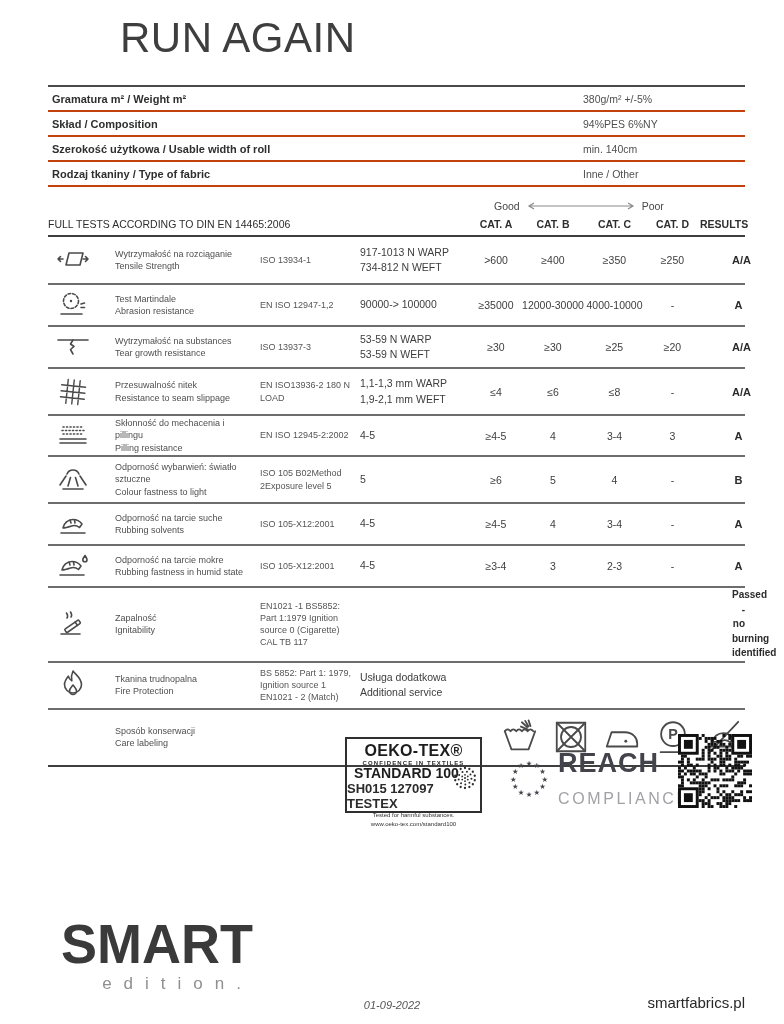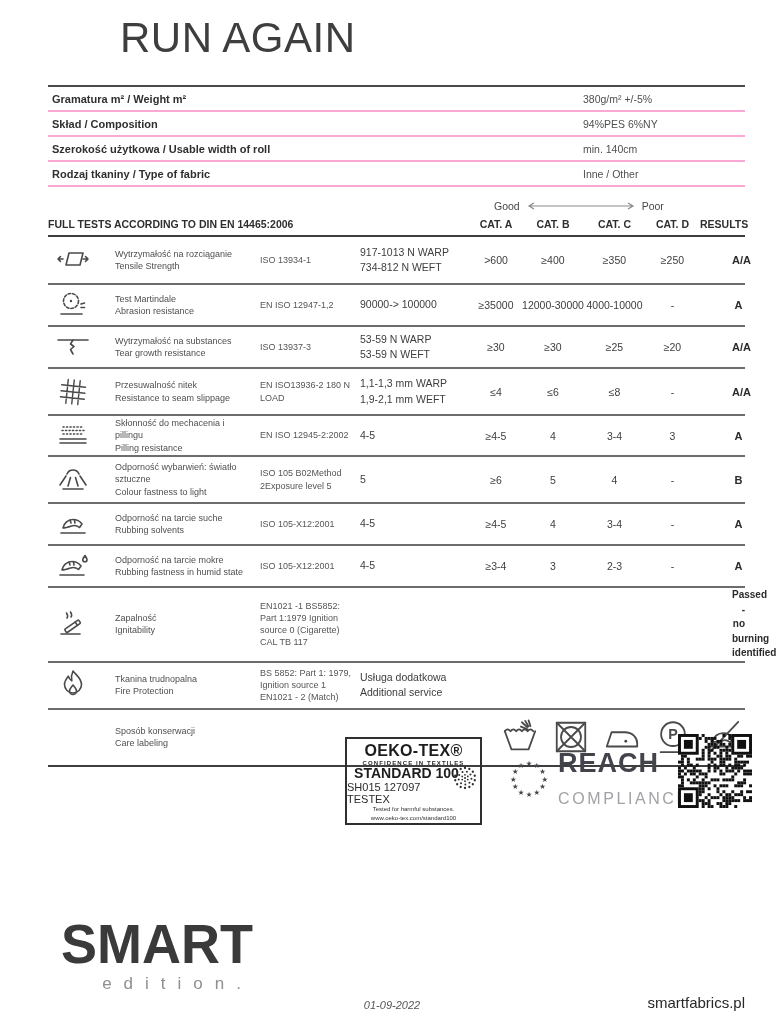--- a/index.html
+++ b/index.html
@@ -6,56 +6,56 @@
   .page{position:relative;width:784px;height:1024px;background:#fff;overflow:hidden;
         font-family:"Liberation Sans",sans-serif;color:#3d3d3d;}
   .abs{position:absolute;}
   .pre{white-space:pre-line;}
 
   
   .doc-title{left:120px;top:14px;font-size:42px;font-weight:400;letter-spacing:.5px;color:#3e3e3e;}
 
   
   .props{left:48px;top:85px;width:697px;border-top:2px solid #4a4a4a;}
-  .prow{display:grid;grid-template-columns:535px 162px;align-items:center;height:23px;border-bottom:2px solid #f9a8d4;}
+  .prow{display:grid;grid-template-columns:535px 162px;align-items:center;height:23px;border-bottom:2px solid #c2410c;}
   .plabel{font-size:11px;font-weight:bold;color:#2f2f2f;padding-left:4px;}
   .pvalue{font-size:10.5px;color:#4f4f4f;}
 
   
   .tests{left:48px;top:198px;width:697px;}
   .goodpoor{position:relative;height:20px;}
   .gp-inner{position:absolute;left:446px;top:2px;display:flex;align-items:center;gap:6px;font-size:10.5px;color:#474747;}
   .thead{display:grid;grid-template-columns:67px 145px 100px 110px 52px 62px 61px 55px 45px;
          align-items:end;border-bottom:2px solid #3e3e3e;padding-bottom:5px;}
-  .thead .heading{grid-column:1/5;font-size:10.5px;font-weight:bold;color:#2e2e2e;}
+  .thead .heading{grid-column:1/5;font-size:10.5px;font-weight:normal;color:#2e2e2e;}
   .thead .col{font-size:10.5px;font-weight:bold;color:#2e2e2e;text-align:center;}
   .trow{display:grid;grid-template-columns:67px 145px 100px 110px 52px 62px 61px 55px 45px;
         align-items:center;border-bottom:2px solid #6d6d6d;}
   .trow.last{border-bottom:2px solid #3e3e3e;}
   .icon-cell{display:flex;justify-content:flex-start;padding-left:8px;}
   .name{font-size:9px;color:#4f4f4f;line-height:1.35;padding-right:8px;}
   .std{font-size:9px;color:#555;line-height:1.35;padding-right:8px;}
   .val{font-size:10.5px;color:#3d3d3d;line-height:1.45;}
   .cat{text-align:center;font-size:10.5px;color:#3d3d3d;}
   .res{text-align:center;font-size:11px;font-weight:bold;color:#2b2b2b;margin-left:32px;}
   .res.passed{font-size:10px;line-height:1.45;text-align:right;}
   .r1{min-height:46px}.r2{min-height:40px}.r3{min-height:40px}.r4{min-height:45px}
   .r5{min-height:39px}.r6{min-height:45px}.r7{min-height:40px}.r8{min-height:40px}
   .r9{min-height:53px}.r10{min-height:45px}.r11{min-height:55px}
   .care-icons{grid-column:3/10;display:flex;justify-content:flex-end;align-items:center;gap:13px;padding-right:2px;}
   svg.lineicon{stroke:#4a4a4a;fill:none;stroke-width:1.6;stroke-linecap:round;stroke-linejoin:round;}
   svg.careicon{stroke:#4a4a4a;fill:none;stroke-width:1.9;stroke-linecap:round;stroke-linejoin:round;}
 
   
-  .oeko{left:345px;top:737px;width:137px;height:88px;border:2px solid #2f2f2f;box-sizing:border-box;
+  .oeko{left:345px;top:737px;width:137px;height:76px;border:2px solid #2f2f2f;box-sizing:border-box;
         display:flex;flex-direction:column;align-items:center;padding-top:4px;position:absolute;}
   .oeko-brand{font-size:16px;font-weight:800;color:#1d1d1d;letter-spacing:.3px;line-height:1;}
   .oeko-sub{font-size:6px;font-weight:bold;color:#2b2b2b;letter-spacing:1.1px;margin-top:1px;}
   .oeko-std{font-size:14px;font-weight:800;color:#1d1d1d;line-height:1.1;margin-right:14px;}
-  .oeko-lic{font-size:11px;font-weight:normal;color:#2b2b2b;margin-right:14px;}
+  .oeko-lic{font-size:13px;font-weight:bold;color:#2b2b2b;margin-right:14px;}
   .oeko-note{font-size:6px;color:#333;margin-top:1px;line-height:1.3;text-align:center;}
   .oeko-seal{position:absolute;right:2px;top:26px;}
   .reach{left:508px;top:750px;display:flex;align-items:center;gap:8px;}
   .reach-title{font-size:27px;font-weight:600;color:#43434b;letter-spacing:1px;line-height:1;}
   .reach-sub{font-size:16px;color:#a2a2a6;letter-spacing:2.6px;margin-top:13px;}
   .qr{left:678px;top:734px;width:74px;height:74px;}
 
   
   .smart{left:61px;top:916px;}
   .smart-word{font-size:54px;font-weight:900;color:#3a3a3a;line-height:1;letter-spacing:0;transform:scaleY(1.04);}

